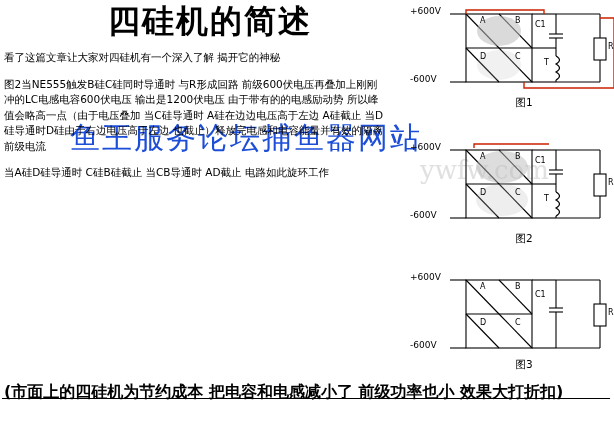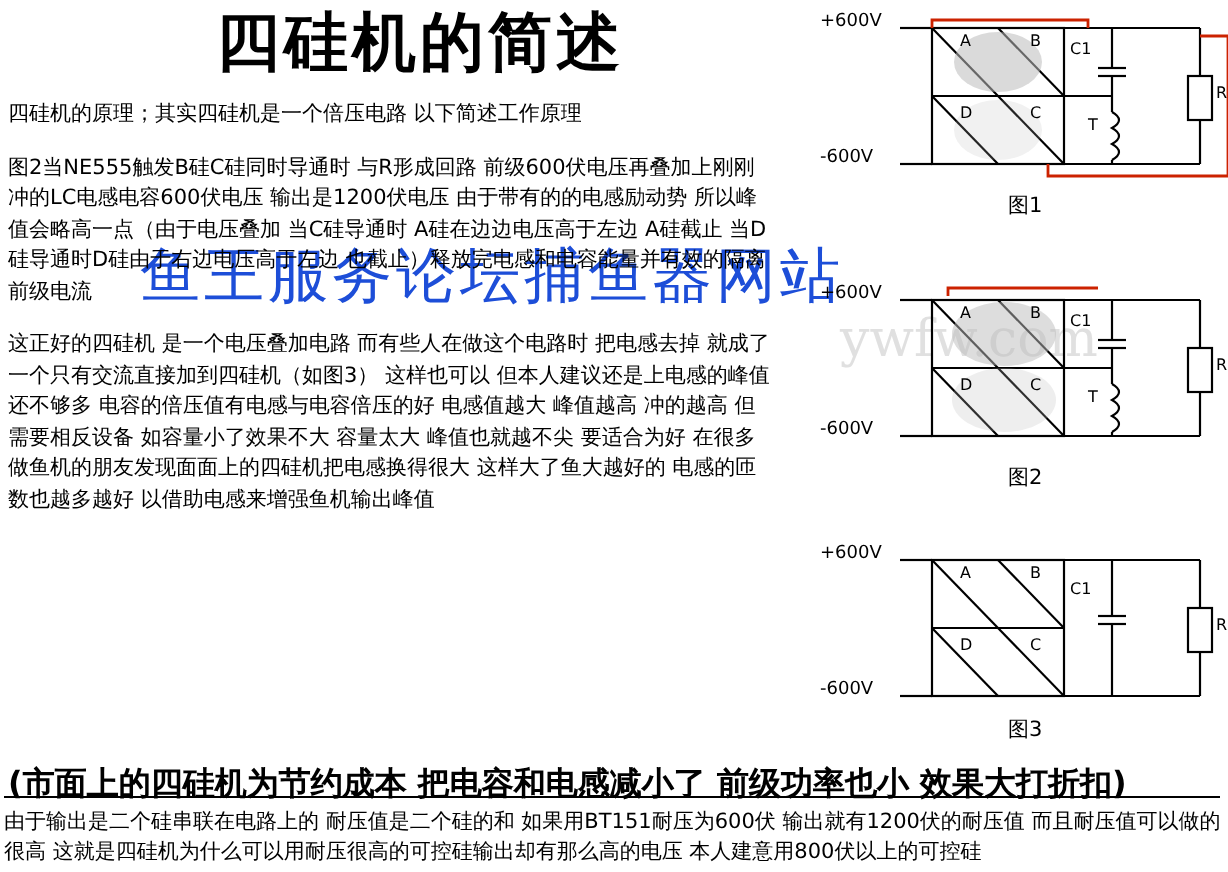--- a/index.html
+++ b/index.html
@@ -66,45 +66,44 @@
   }
   hr.sep{
     position:absolute;left:2px;top:398px;width:608px;height:0;
     border:0;border-top:1px solid #000;margin:0;
   }
 
   
   .figs{left:388px;top:0px;width:226px;height:382px;}
   .fig{position:absolute;margin-left:16px;}
   .figcap{
-    position:absolute;font-size:10.5px;text-align:left;width:40px;
+    position:absolute;font-size:10.5px;text-align:center;width:40px;
   }
   .lbl{position:absolute;font-size:9px;white-space:nowrap;}
   .lbl-s{position:absolute;font-size:8px;white-space:nowrap;}
   svg{display:block;}
 </style>
 </head>
 <body>
 
 <div class="page">
 
   <div class="watermark">鱼王服务论坛捕鱼器网站</div>
   <div class="watermark2">ywfw.com</div>
 
   <div class="title">四硅机的简述</div>
 
   <div class="textcol">
-    <p>四硅机的原理；其实四硅机是一个倍压电路 以下简述工作原理</p>
+    <p>看了这篇文章让大家对四硅机有一个深入了解 揭开它的神秘</p>
     <p>图2当NE555触发B硅C硅同时导通时 与R形成回路 前级600伏电压再叠加上刚刚冲的LC电感电容600伏电压 输出是1200伏电压 由于带有的的电感励动势 所以峰值会略高一点（由于电压叠加 当C硅导通时 A硅在边边电压高于左边 A硅截止 当D硅导通时D硅由于右边电压高于左边 也截止）释放完电感和电容能量并有效的隔离前级电流</p>
-    <p>这正好的四硅机 是一个电压叠加电路 而有些人在做这个电路时 把电感去掉 就成了一个只有交流直接加到四硅机（如图3） 这样也可以 但本人建议还是上电感的峰值还不够多 电容的倍压值有电感与电容倍压的好 电感值越大 峰值越高 冲的越高 但需要相反设备 如容量小了效果不大 容量太大 峰值也就越不尖 要适合为好 在很多做鱼机的朋友发现面面上的四硅机把电感换得很大 这样大了鱼大越好的 电感的匝数也越多越好 以借助电感来增强鱼机输出峰值</p>
+    <p>当A硅D硅导通时 C硅B硅截止 当CB导通时 AD截止 电路如此旋环工作</p>
   </div>
 
   <div class="note">(市面上的四硅机为节约成本 把电容和电感减小了 前级功率也小 效果大打折扣)</div>
   <hr class="sep">
-  <div class="bottom">由于输出是二个硅串联在电路上的 耐压值是二个硅的和 如果用BT151耐压为600伏 输出就有1200伏的耐压值 而且耐压值可以做的很高 这就是四硅机为什么可以用耐压很高的可控硅输出却有那么高的电压 本人建意用800伏以上的可控硅</div>
 
   <div class="figs">
 
     <div class="fig" style="left:0px;top:4px;width:226px;height:110px;">
       <svg width="226" height="112" viewBox="0 0 226 112">
         <g stroke="#000" fill="none" stroke-width="1.1">
 
           <line x1="46" y1="10" x2="62" y2="10"></line>
           <line x1="46" y1="78" x2="62" y2="78"></line>
 

